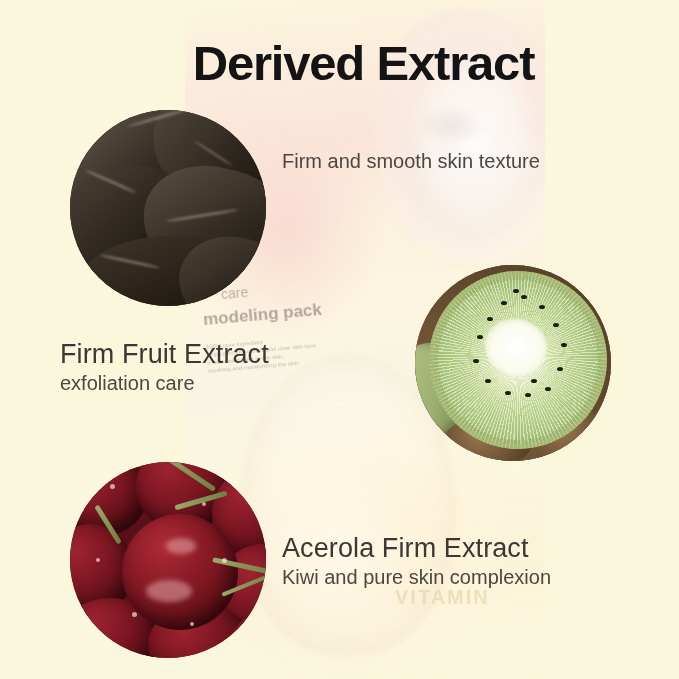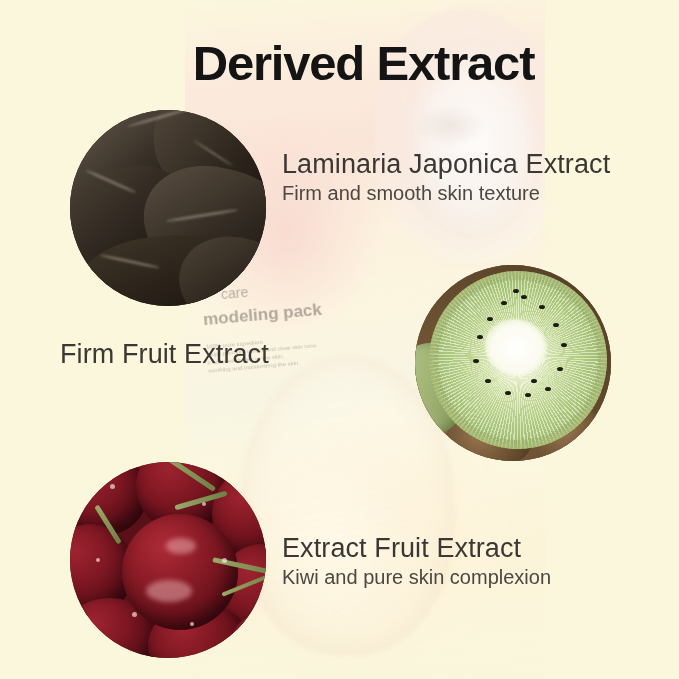--- a/index.html
+++ b/index.html
@@ -199,20 +199,21 @@
     <div class="bg-pouch"></div>
     <div class="bg-pouch-edge"></div>
 
     <div class="pkg-type pkg-vitamin-top">MIN</div>
     <div class="pkg-type pkg-care">care</div>
     <div class="pkg-type pkg-modeling">modeling pack</div>
     <div class="pkg-type pkg-fine">100% pure ingredient
 helps promote vibrant and clear skin tone
 it adheres closely to the skin,
 soothing and moisturizing the skin.</div>
+    <div class="pkg-type pkg-vitamin-bottom">VITAMIN</div>
   </div>
 
   <div class="title">Derived Extract</div>
 
   <div class="circle c-kelp">
     <div class="kelp-l kelp-a"></div>
     <div class="kelp-l kelp-b"></div>
     <div class="kelp-l kelp-c"></div>
     <div class="kelp-l kelp-d"></div>
     <div class="kelp-l kelp-e"></div>
@@ -271,26 +272,26 @@
     <div class="gloss" style="left:96px;top:76px;width:30px;height:16px;"></div>
     <div class="drop" style="left:40px;top:22px;width:5px;height:5px;"></div>
     <div class="drop" style="left:132px;top:40px;width:4px;height:4px;"></div>
     <div class="drop" style="left:152px;top:96px;width:5px;height:5px;"></div>
     <div class="drop" style="left:26px;top:96px;width:4px;height:4px;"></div>
     <div class="drop" style="left:120px;top:160px;width:4px;height:4px;"></div>
     <div class="drop" style="left:62px;top:150px;width:5px;height:5px;"></div>
   </div>
 
   <div class="tblock t-laminaria">
-    <div class="t-head">Laminaria Japonica Extract</div>
     <div class="t-sub">Firm and smooth skin texture</div>
   </div>
 
   <div class="tblock t-kiwi">
     <div class="t-head">Firm Fruit Extract</div>
+    <div class="t-sub">exfoliation care</div>
   </div>
 
   <div class="tblock t-acerola">
-    <div class="t-head">Extract Fruit Extract</div>
+    <div class="t-head">Acerola Firm Extract</div>
     <div class="t-sub">Kiwi and pure skin complexion</div>
   </div>
 
 </div>
 
 </body></html>

